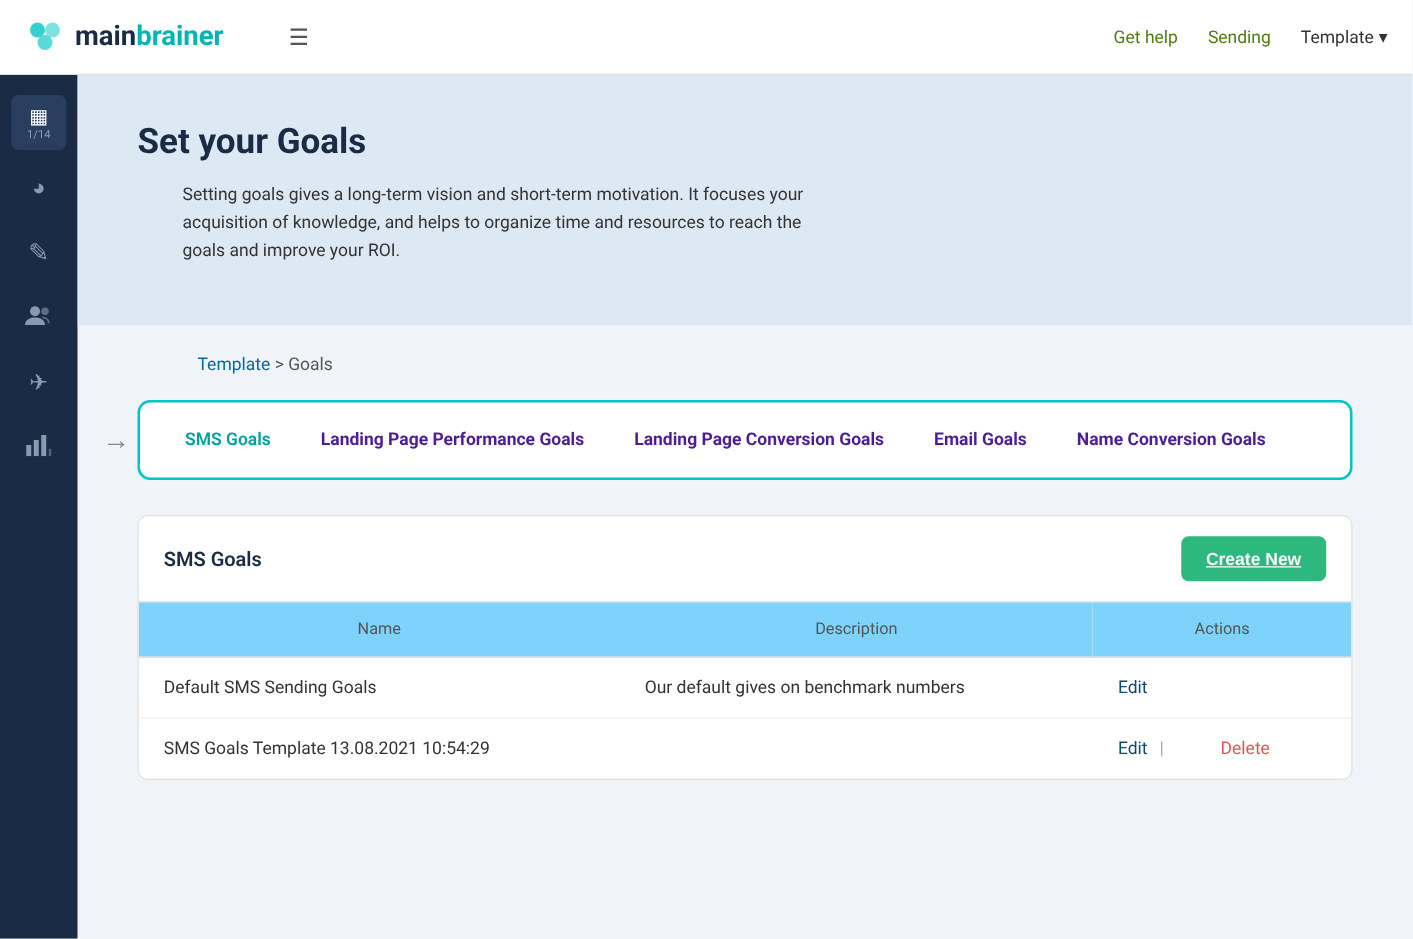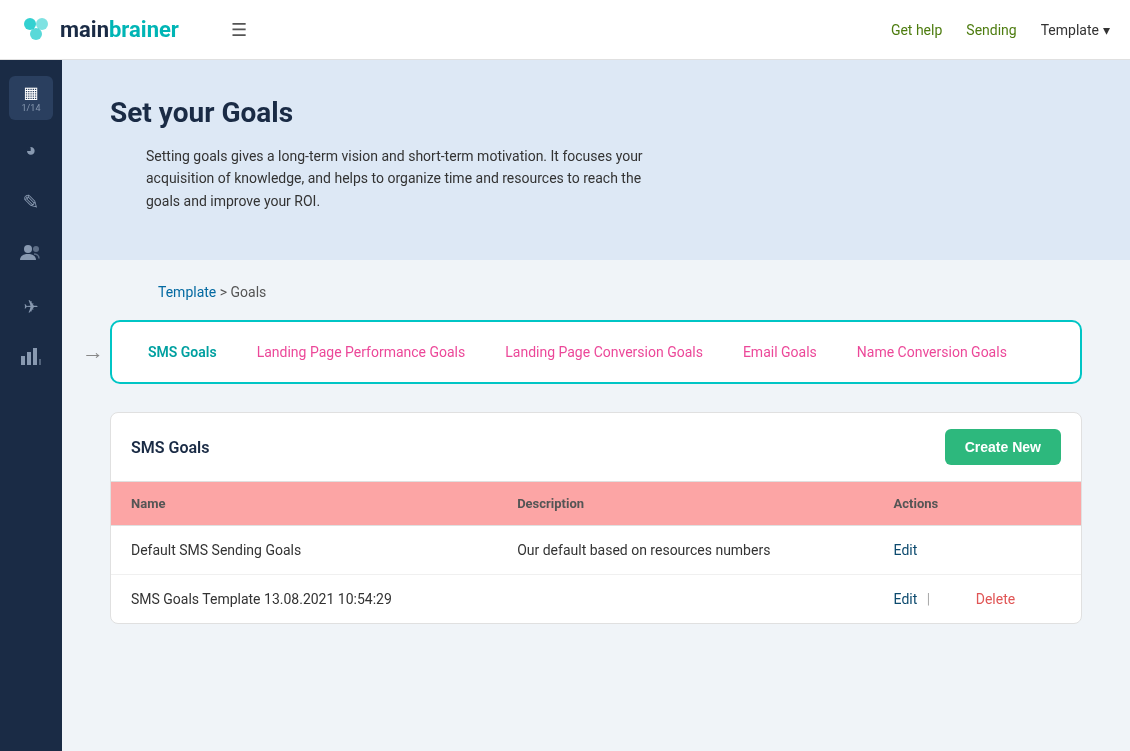--- a/index.html
+++ b/index.html
@@ -161,26 +161,26 @@
     .tabs-arrow {
       position: absolute;
       left: -30px;
       top: 50%;
       transform: translateY(-50%);
       font-size: 22px;
       color: #888;
     }
     .tab-item {
       font-size: 14px;
-      color: #ec4899;
+      color: #4c1d95;
       padding: 8px 20px;
       cursor: pointer;
       white-space: nowrap;
       border-radius: 4px;
-      font-weight: 400;
+      font-weight: 700;
     }
     .tab-item.active {
       color: #00a0a0;
       font-weight: 600;
     }
 
     
     .table-card {
       background: #fff;
       border: 1px solid #e0e0e0;
@@ -201,35 +201,36 @@
     }
     .create-new-btn {
       background: #2db87d;
       color: #fff;
       border: none;
       padding: 10px 20px;
       border-radius: 6px;
       font-size: 14px;
       font-weight: 600;
       cursor: pointer;
+      text-decoration: underline;
     }
 
     
     .data-table {
       width: 100%;
       border-collapse: collapse;
     }
     .data-table th {
-      text-align: left;
+      text-align: center;
       padding: 14px 20px;
       font-size: 13px;
-      font-weight: 700;
+      font-weight: 400;
       color: #555;
       border-bottom: 1px solid #e0e0e0;
-      background: #fca5a5;
+      background: #7dd3fc;
     }
     .data-table td {
       padding: 16px 20px;
       font-size: 14px;
       color: #333;
       border-bottom: 1px solid #f0f0f0;
     }
     .data-table tr:last-child td { border-bottom: none; }
     .table-action-link {
       color: #0c4a6e;
@@ -343,21 +344,21 @@
           <thead>
             <tr>
               <th>Name</th>
               <th>Description</th>
               <th>Actions</th>
             </tr>
           </thead>
           <tbody>
             <tr class="table-row">
               <td>Default SMS Sending Goals</td>
-              <td>Our default based on resources numbers</td>
+              <td>Our default gives on benchmark numbers</td>
               <td>
                 <a class="table-action-link">Edit</a>
               </td>
             </tr>
             <tr class="table-row">
               <td>SMS Goals Template 13.08.2021 10:54:29</td>
               <td></td>
               <td>
                 <a class="table-action-link">Edit</a>
                 <span class="table-action-separator">|</span>

